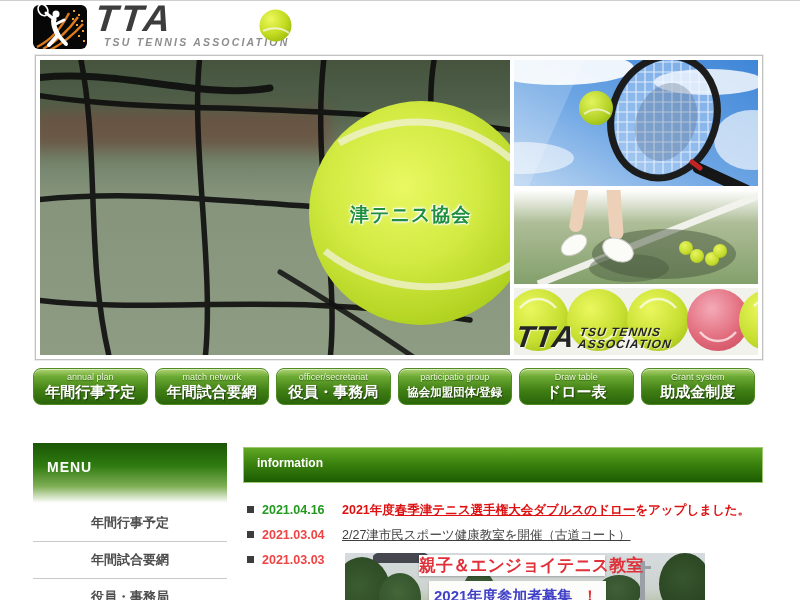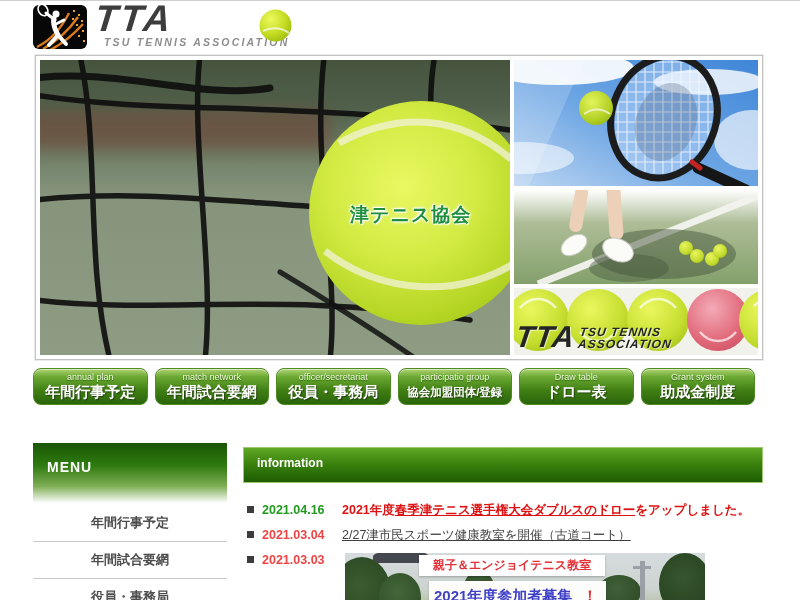--- a/index.html
+++ b/index.html
@@ -63,21 +63,21 @@
   .news-date.green{color:#22991e;}
   .news-text-red{color:#dd1111;font-weight:bold;}
   .news-text-red .u{text-decoration:underline;}
   .news-link{color:#3f3f3f;text-decoration:underline;cursor:pointer;}
 
   
   .news-photo{position:absolute;left:345px;top:553px;width:360px;height:60px;overflow:hidden;cursor:pointer;
     background:linear-gradient(180deg,#d6dbde 0%,#cdd3cf 60%,#a8b894 100%);}
   .blob{position:absolute;border-radius:50%;}
   .banner1{position:absolute;left:74px;top:2px;width:186px;height:21px;background:#ffffff;box-shadow:0 1px 2px rgba(0,0,0,.25);
-    text-align:center;font-size:12px;line-height:21px;font-weight:bold;color:#e03038;white-space:nowrap;}
+    text-align:center;font-size:17px;line-height:21px;font-weight:bold;color:#e03038;white-space:nowrap;}
   .banner2{position:absolute;left:84px;top:28px;width:172px;height:32px;background:#fcfcfa;box-shadow:0 1px 2px rgba(0,0,0,.2);
     font-size:15px;line-height:30px;font-weight:bold;padding-left:5px;white-space:nowrap;}
   .banner2 .blue{color:#4040c8;}
   .banner2 .mark{color:#e03038;margin-left:10px;}
   .pole{position:absolute;left:295px;top:8px;width:5px;height:52px;background:#9aa0a6;}
   .pole-arm{position:absolute;left:288px;top:13px;width:18px;height:3px;background:#9aa0a6;}
   .roof{position:absolute;left:28px;top:-3px;width:56px;height:13px;background:#45474f;border-radius:50% 50% 0 0;}
 </style>
 </head>
 <body>

